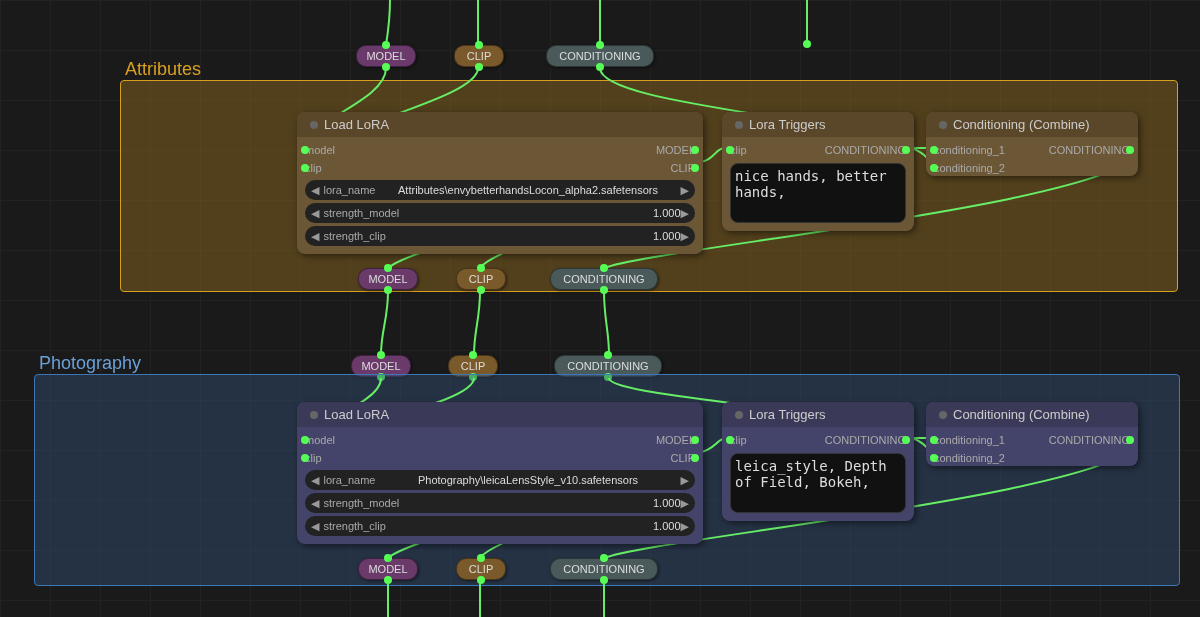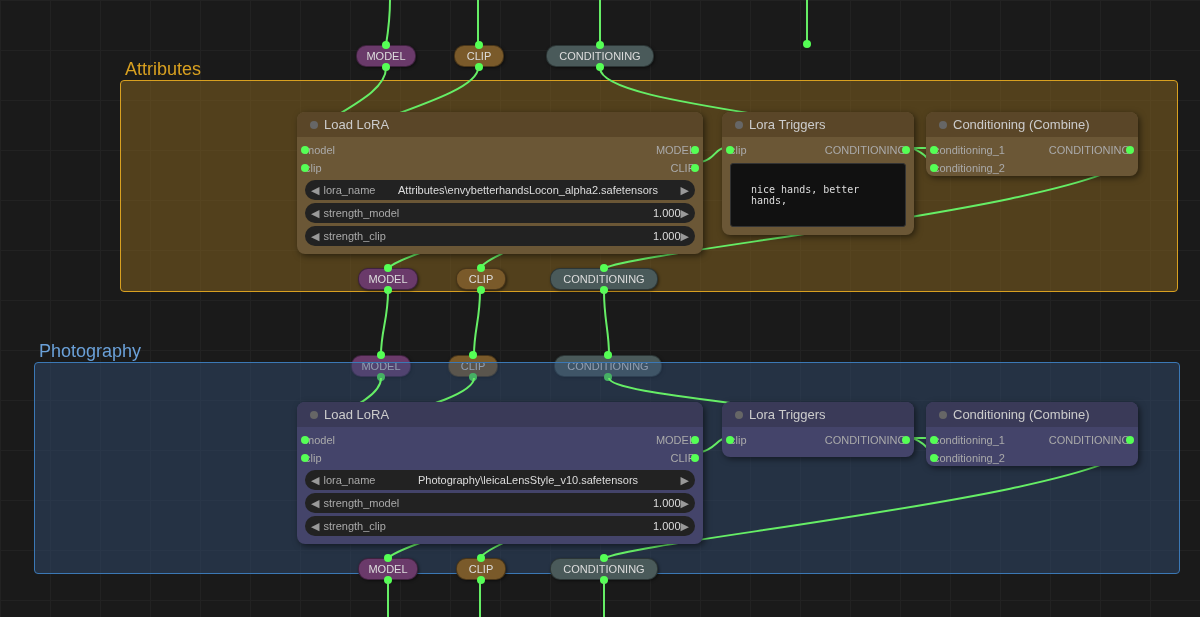--- a/index.html
+++ b/index.html
@@ -79,25 +79,25 @@
     position: absolute; top: -5px; left: 50%; transform: translateX(-50%);
     width: 8px; height: 8px; border-radius: 50%; background: #5f5;
   }
   .pill .port-bot {
     position: absolute; bottom: -5px; left: 50%; transform: translateX(-50%);
     width: 8px; height: 8px; border-radius: 50%; background: #5f5;
   }
   .textbox {
     background: #111;
     border: 1px solid #333;
-    border-radius: 3px;
+    border-radius: 8px;
     margin-top: 4px;
-    padding: 20px;
+    padding: 4px;
     font-family: monospace;
-    font-size: 10px;
+    font-size: 14px;
     color: #ddd;
     min-height: 60px;
   }
   .edge-port-out {
     position:absolute; right:-4px; width:8px; height:8px; border-radius:50%; background:#5f5;
   }
   .edge-port-in {
     position:absolute; left:-4px; width:8px; height:8px; border-radius:50%; background:#5f5;
   }
   svg.wires { position:absolute; top:0; left:0; pointer-events:none; }
@@ -260,21 +260,21 @@
   <span class="port-top"></span>
   <span>CLIP</span>
   <span class="port-bot"></span>
 </div>
 <div class="pill" style="left:554px; top:355px; width:108px; background:#4a5a5a;">
   <span class="port-top"></span>
   <span>CONDITIONING</span>
   <span class="port-bot"></span>
 </div>
 
-<div class="group" style="left:34px; top:362px; width:1146px; height:212px; border:1px solid #3b78b5; background:rgba(50,80,120,0.45);">
+<div class="group" style="left:34px; top:374px; width:1146px; height:212px; border:1px solid #3b78b5; background:rgba(50,80,120,0.45);">
   <div class="group-title" style="color:#6aa0d8;">Photography</div>
 </div>
 
 <svg class="wires" width="1200" height="617">
   <path d="M 381 378 C 381 405, 310 420, 300 437" stroke="#6e6" stroke-width="2" fill="none"></path>
   <path d="M 474 378 C 474 405, 320 428, 300 452" stroke="#6e6" stroke-width="2" fill="none"></path>
   <path d="M 700 437 C 720 470, 420 530, 388 558" stroke="#6e6" stroke-width="2" fill="none"></path>
   <path d="M 700 452 C 720 480, 500 530, 480 558" stroke="#6e6" stroke-width="2" fill="none"></path>
   <path d="M 700 452 C 715 450, 717 438, 727 438" stroke="#6e6" stroke-width="2" fill="none"></path>
   <path d="M 912 438 C 922 438, 922 438, 930 438" stroke="#6e6" stroke-width="2" fill="none"></path>
@@ -326,20 +326,23 @@
     <span class="header-dot"></span>
     <span>Lora Triggers</span>
   </div>
   <div class="node-body">
     <div class="io-row">
       <span class="edge-port-in" style="top:5px;"></span>
       <span class="io-left">clip</span>
       <span class="io-right">CONDITIONING</span>
       <span class="edge-port-out" style="top:5px;"></span>
     </div>
+    <div class="textbox">
+      <span>leica_style, Depth of Field, Bokeh,</span>
+    </div>
   </div>
 </div>
 
 <div class="node" style="left:926px; top:402px; width:212px; height:64px; background:#44446a;">
   <div class="node-header" style="background:#3a3a58;">
     <span class="header-dot"></span>
     <span>Conditioning (Combine)</span>
   </div>
   <div class="node-body">
     <div class="io-row">

